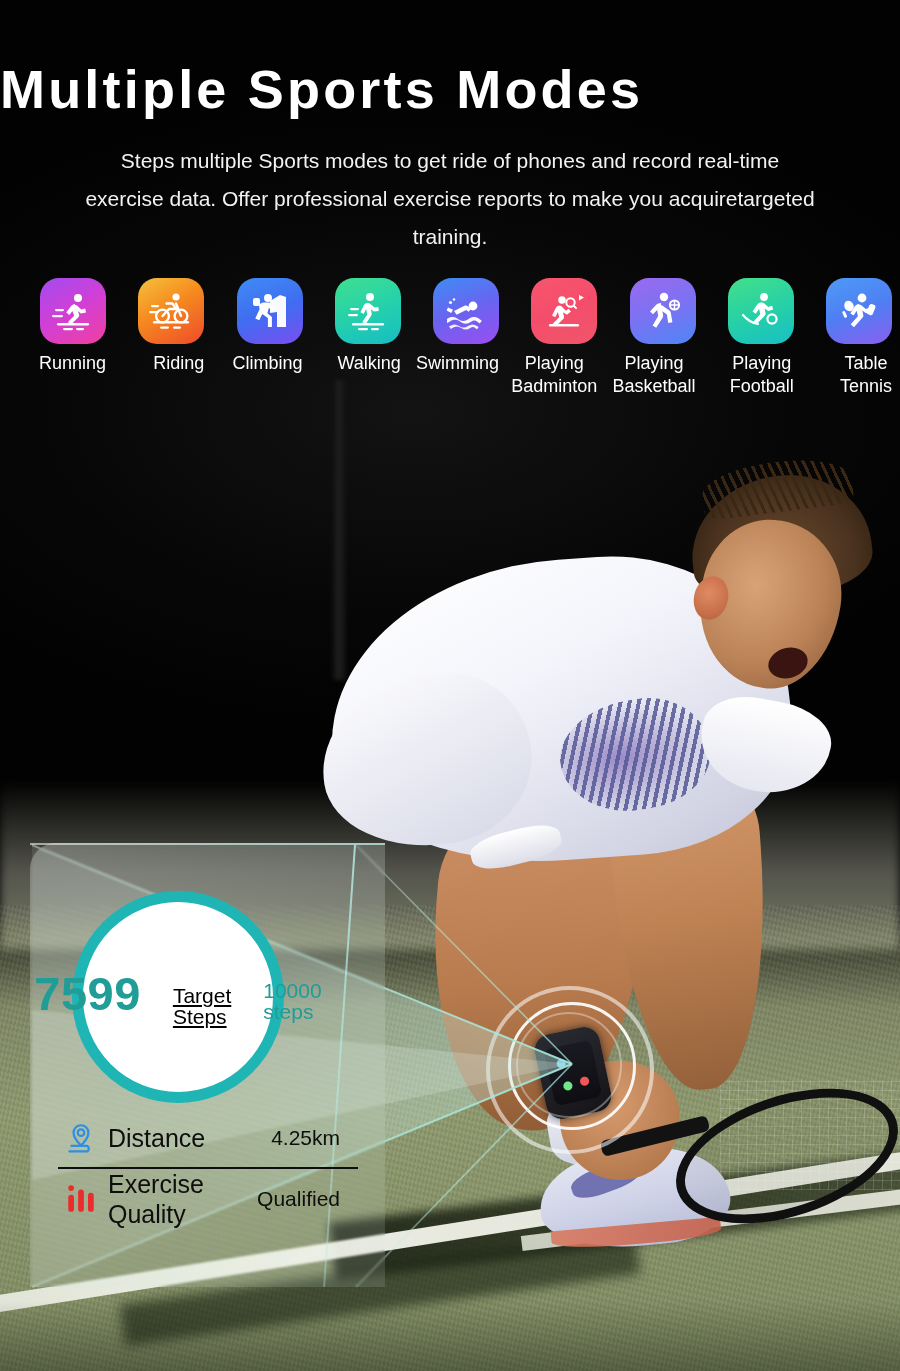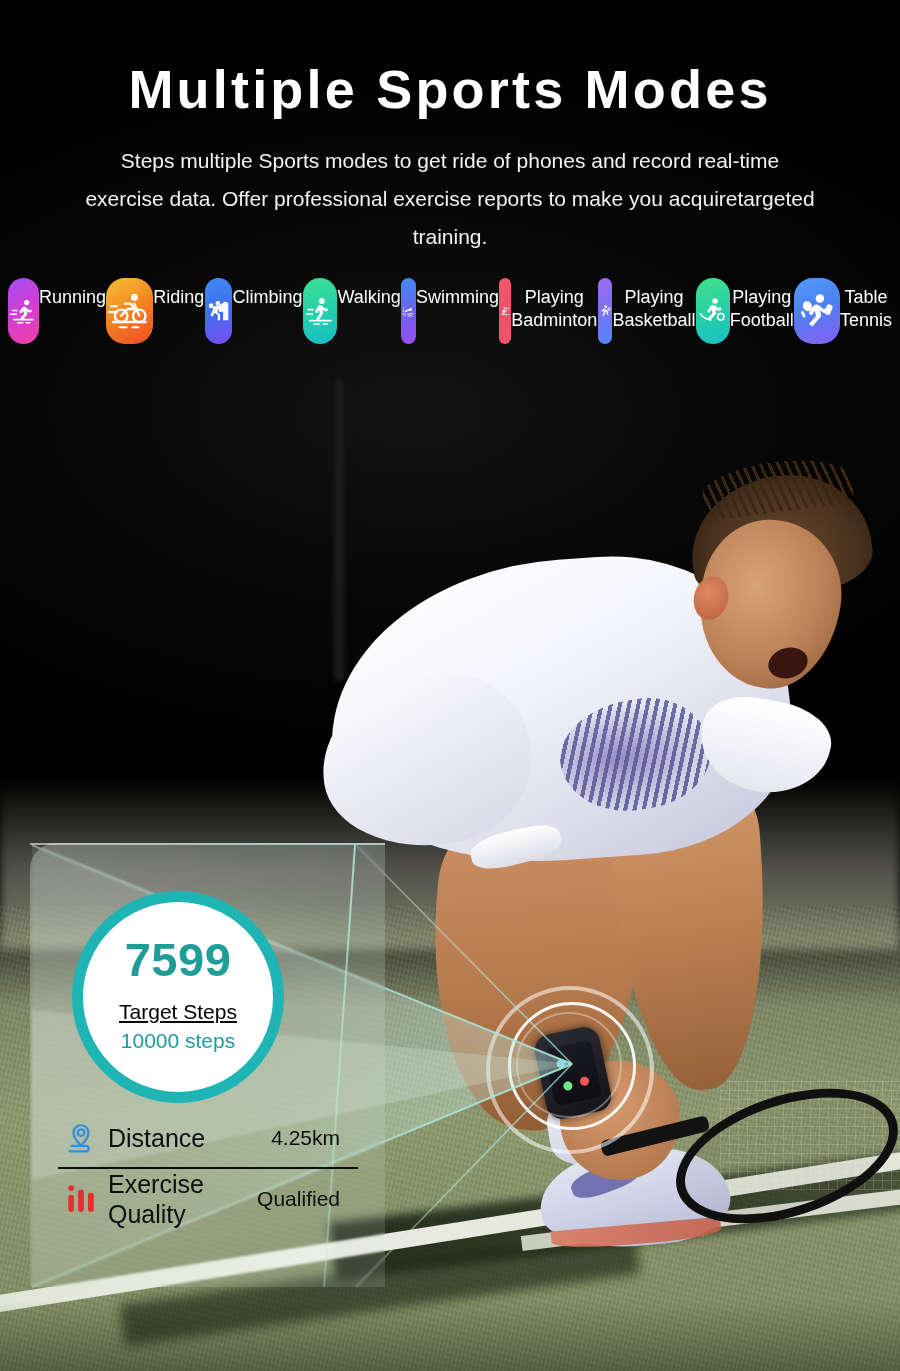--- a/index.html
+++ b/index.html
@@ -10,21 +10,21 @@
     position:relative; overflow:hidden;
     color:#fff;
   }
 
   
   .page { position:relative; width:900px; height:1371px; background:#050505; overflow:hidden; }
 
   .header { position:absolute; left:0; top:0; width:900px; height:420px; z-index:6; }
 
   .title {
-    text-align:center;
+    text-align:left;
     font-size:54px;
     font-weight:bold;
     letter-spacing:3.2px;
     color:#ffffff;
     margin-top:62px;
     line-height:1.0;
     white-space:nowrap;
   }
 
   .subtitle {
@@ -38,21 +38,21 @@
   }
 
   
   .sports-row {
     position:absolute; left:0; top:278px; width:900px;
     display:flex; align-items:flex-start; justify-content:space-between;
     padding:0 8px;
   }
   .sport {
     width:98px;
-    display:flex; align-items:flex-start;
+    display:flex; flex-direction:column; align-items:flex-end;
   }
   .sport-tile {
     width:66px; height:66px; border-radius:19px;
     display:flex; align-items:center; justify-content:center;
     overflow:hidden; position:relative;
   }
   .sport-tile svg { width:48px; height:48px; display:block; }
   .sport-label {
     margin-top:8px;
     font-size:18px;
@@ -292,21 +292,21 @@
     position:absolute; left:324px; top:2px; width:2px; height:442px;
     background:linear-gradient(180deg, rgba(180,235,228,.85), rgba(180,235,228,.35));
     transform:skewX(-4deg); transform-origin:top;
   }
 
   .ring-steps {
     position:absolute; left:42px; top:48px;
     width:212px; height:212px; border-radius:50%;
     background:#ffffff;
     border:11px solid #20b5b5;
-    display:flex; flex-direction:column; align-items:center; justify-content:center;
+    display:flex; flex-direction:row; align-items:center; justify-content:center;gap:32px;
   }
   .steps-value {
     font-size:47px; font-weight:bold; color:#1f9d96;
     line-height:1; letter-spacing:.5px; margin-top:-8px;
   }
   .steps-label { font-size:21px; color:#000000; margin-top:18px; line-height:1;text-decoration:underline; }
   .steps-goal { font-size:21px; color:#1f9d96; margin-top:8px; line-height:1; }
 
   .stat-list { position:absolute; left:28px; top:268px; width:300px; }
   .stat-row {

